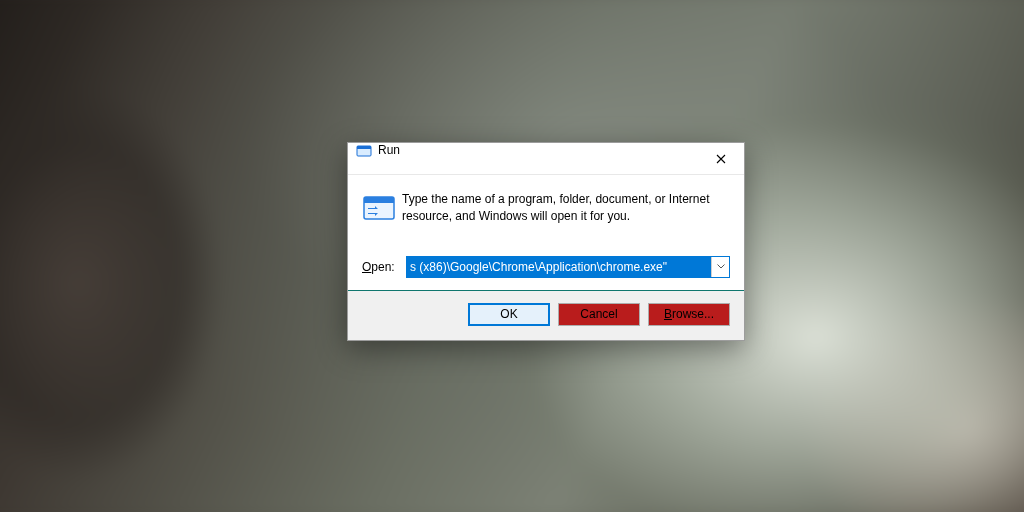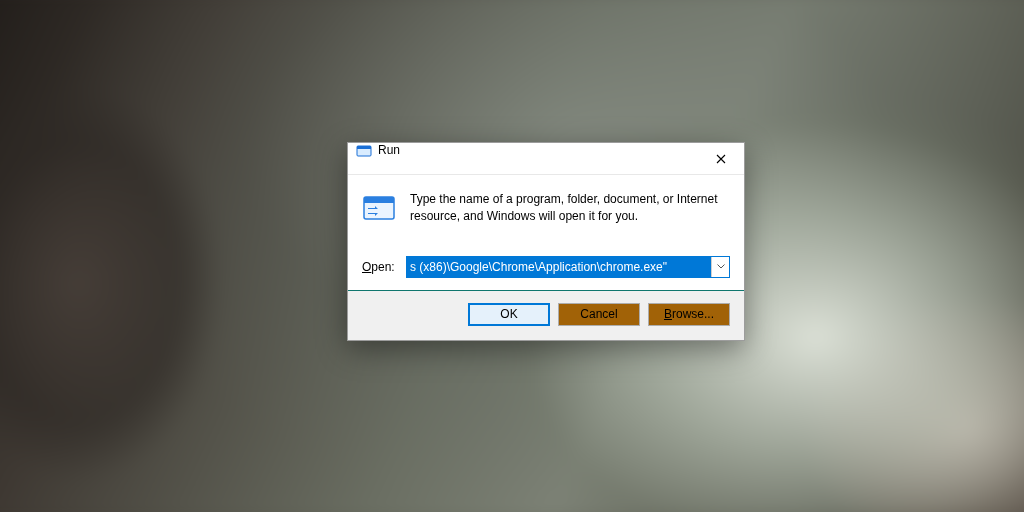--- a/index.html
+++ b/index.html
@@ -55,21 +55,21 @@
       display: flex;
       align-items: center;
       justify-content: center;
       color: #000;
       font-size: 13px;
     }
     .client {
       background: #ffffff;
       padding: 16px 14px 8px 14px;
     }
-    .desc-row { display: flex; gap: 14px; margin-bottom: 18px; }
+    .desc-row { display: flex; gap: 6px; margin-bottom: 18px; }
     .big-icon { width: 34px; height: 34px; flex: 0 0 34px; }
     .big-icon svg { width: 34px; height: 34px; display:block; }
     .desc { color: #000; font-size: 12px; line-height: 1.45; }
     .open-row { display: flex; align-items: center; gap: 8px; margin-bottom: 4px; margin-top: 30px; }
     .open-label { font-size: 12px; color: #000; min-width: 36px; }
     .open-label .u { text-decoration: underline; }
     .open-input-wrap {
       flex: 1;
       display: flex;
       align-items: stretch;
@@ -102,21 +102,21 @@
       background: #f0f0f0;
       padding: 12px 14px 14px 14px;
       display: flex;
       justify-content: flex-end;
       gap: 8px;
       border-top: 1px solid #0f766e;
     }
     .btn {
       min-width: 82px;
       height: 23px;
-      background: #a16207;
+      background: #b91c1c;
       border: 1px solid #adadad;
       font-family: inherit;
       font-size: 12px;
       color: #000;
       cursor: default;
       display: inline-flex;
       align-items: center;
       justify-content: center;
     }
     .btn.default {

